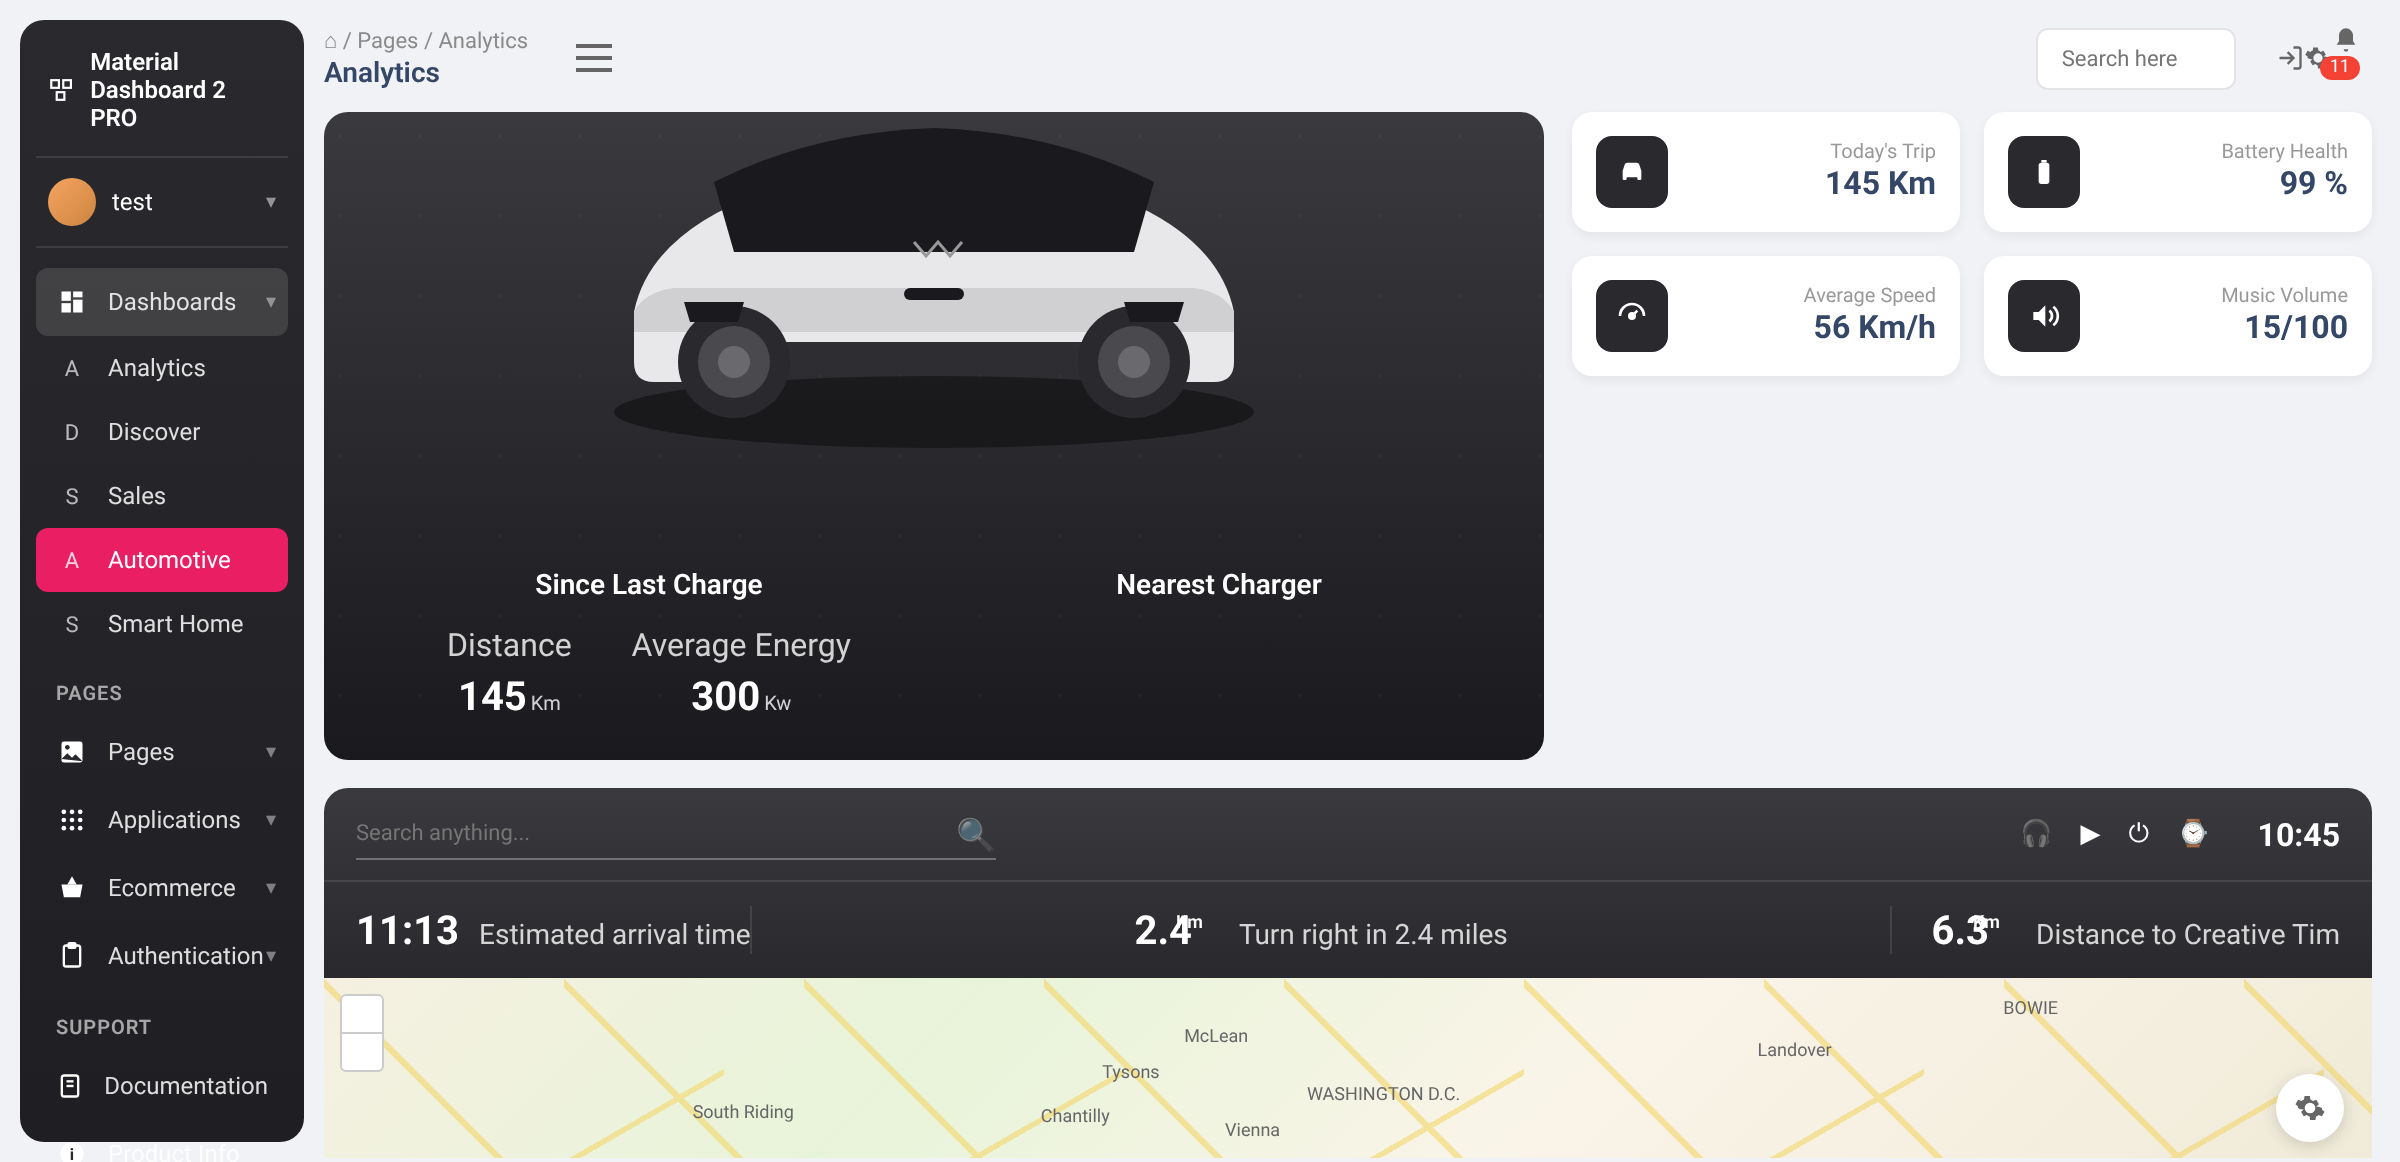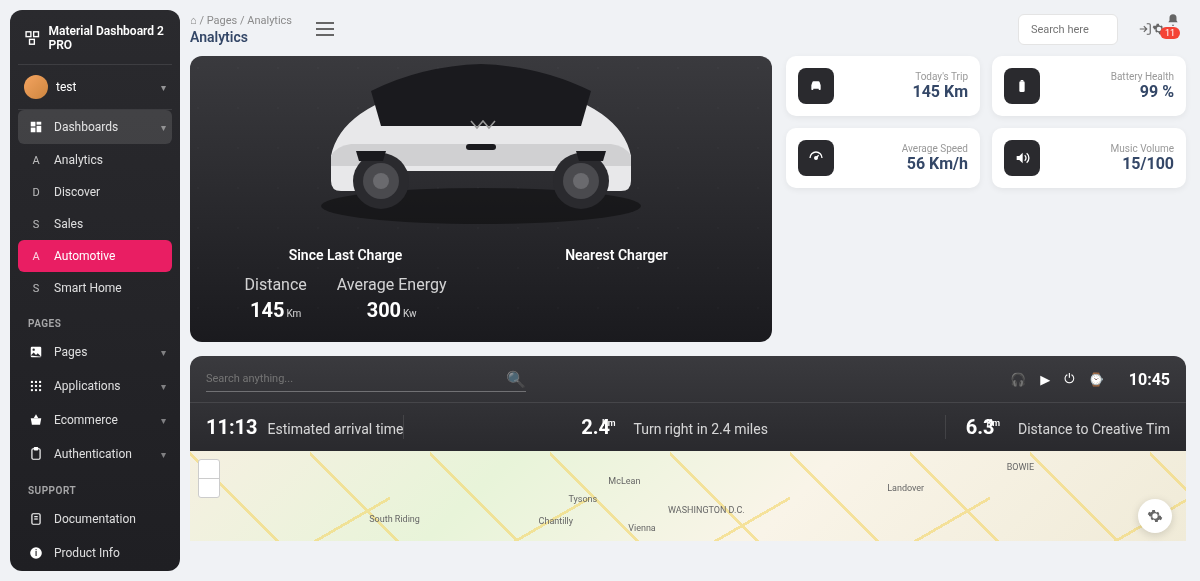--- a/index.html
+++ b/index.html
@@ -1,39 +1,39 @@
 <!DOCTYPE html>
 <html><head>
 <meta charset="utf-8">
 <style>
 *{box-sizing:border-box;margin:0;padding:0;font-family:-apple-system,BlinkMacSystemFont,"Segoe UI",Roboto,sans-serif}
 body{background:#f0f2f5;width:1200px;height:581px;overflow:hidden;display:flex}
-.sidebar{width:170px;background:linear-gradient(180deg,#2a2a2e,#1f1f23);margin:10px;border-radius:12px;padding:14px 8px;display:flex;flex-direction:column;color:#fff;font-size:12px}
+.sidebar{width:142px;background:linear-gradient(180deg,#2a2a2e,#1f1f23);margin:10px;border-radius:12px;padding:14px 8px;display:flex;flex-direction:column;color:#fff;font-size:12px}
 .logo{display:flex;align-items:center;gap:8px;padding:0 6px 12px;font-size:12px;font-weight:600}
 .logo-icon{width:20px;height:20px}
 .user{display:flex;align-items:center;gap:8px;padding:10px 6px;border-top:1px solid rgba(255,255,255,.1);border-bottom:1px solid rgba(255,255,255,.1);position:relative}
 .avatar{width:24px;height:24px;border-radius:50%;background:linear-gradient(135deg,#f4a460,#cd853f)}
 .chev{position:absolute;right:6px;opacity:.5;font-size:10px}
 .nav-item{display:flex;align-items:center;gap:10px;padding:9px 10px;border-radius:6px;font-size:12px;position:relative;cursor:pointer;color:rgba(255,255,255,.85)}
-.nav-item.group{background:rgba(255,255,255,.12);}
+.nav-item.group{background:rgba(255,255,255,.12);margin-top:10px}
 .nav-item.active{background:#e91e63;color:#fff}
 .nav-item .letter{width:16px;text-align:center;font-size:11px;opacity:.8}
 .nav-item .icon{width:16px;height:16px;display:flex;align-items:center;justify-content:center}
 .section-label{font-size:10px;font-weight:600;opacity:.6;padding:14px 10px 6px;letter-spacing:.5px}
 .main{flex:1;padding:6px 14px 0 0;display:flex;flex-direction:column;overflow:hidden}
 .topbar{display:flex;align-items:center;height:46px;gap:10px}
 .crumbs{font-size:11px;color:#8a8a8a}
 .crumbs .title{font-size:14px;font-weight:600;color:#344767;display:block;margin-top:2px}
 .burger{margin-left:14px;color:#666;cursor:pointer}
 .spacer{flex:1}
 .search{background:#fff;border:1px solid #e4e4e4;border-radius:6px;padding:8px 12px;font-size:11px;width:100px;color:#333}
 .top-actions{display:flex;align-items:center;color:#666;margin-left:10px}
 .badge{background:#f44335;color:#fff;font-size:9px;border-radius:8px;padding:1px 5px;position:relative;top:-6px;left:-6px}
 .content{display:flex;gap:14px;margin-top:4px}
-.car-card{flex:1;background:linear-gradient(180deg,#3a3a3e,#1a1a1e);border-radius:12px;color:#fff;padding:20px;position:relative;height:286px;display:flex;flex-direction:column;justify-content:flex-end;overflow:hidden}
+.car-card{flex:1;background:linear-gradient(180deg,#3a3a3e,#1a1a1e);border-radius:12px;color:#fff;padding:20px;position:relative;height:324px;display:flex;flex-direction:column;justify-content:flex-end;overflow:hidden}
 .car-card::before{content:"";position:absolute;inset:0;background-image:radial-gradient(circle at 20% 30%,rgba(255,255,255,.02) 1px,transparent 1px);background-size:40px 40px}
 .car-img{position:absolute;top:-50px;left:50%;transform:translateX(-50%);width:420px;height:230px}
 .car-stats{display:flex;position:relative;z-index:2}
 .stat-block{flex:1;text-align:center}
 .stat-block h4{font-size:14px;font-weight:600;margin-bottom:12px}
 .sub-stats{display:flex;justify-content:center;gap:30px}
 .sub-stat{text-align:center}
 .sub-label{font-size:16px;opacity:.8;margin-bottom:4px}
 .sub-val{font-size:20px;font-weight:700}
 .sub-unit{font-size:10px;font-weight:400;opacity:.8;margin-left:2px}

